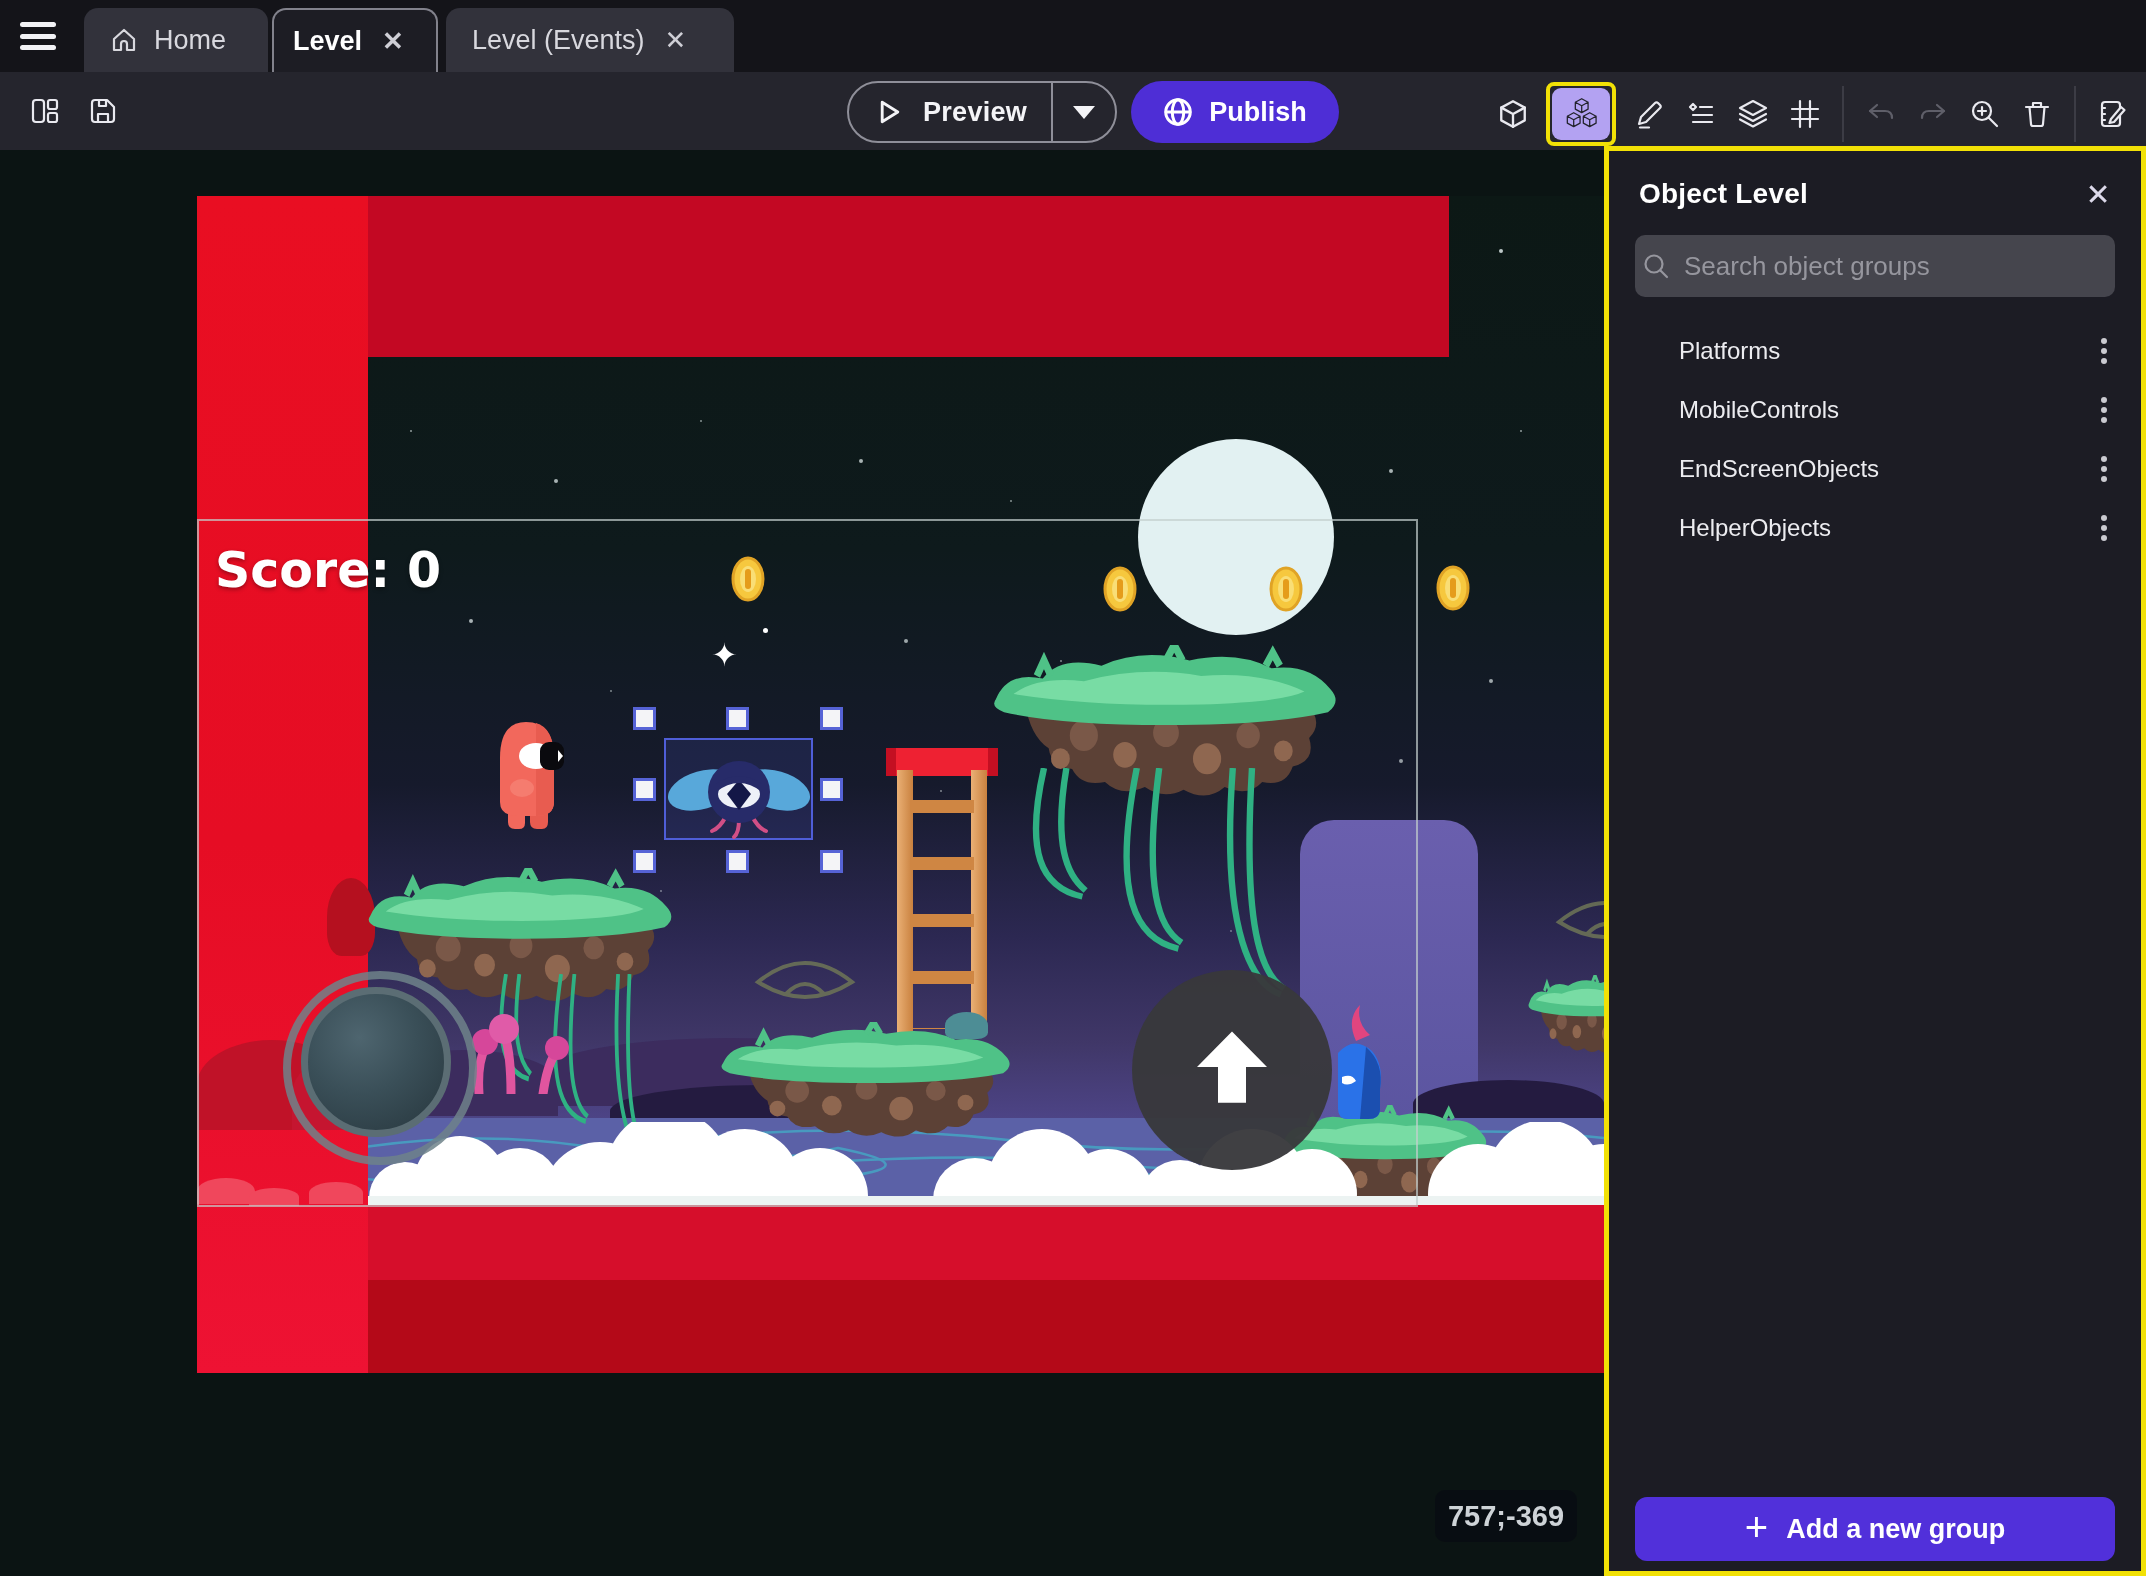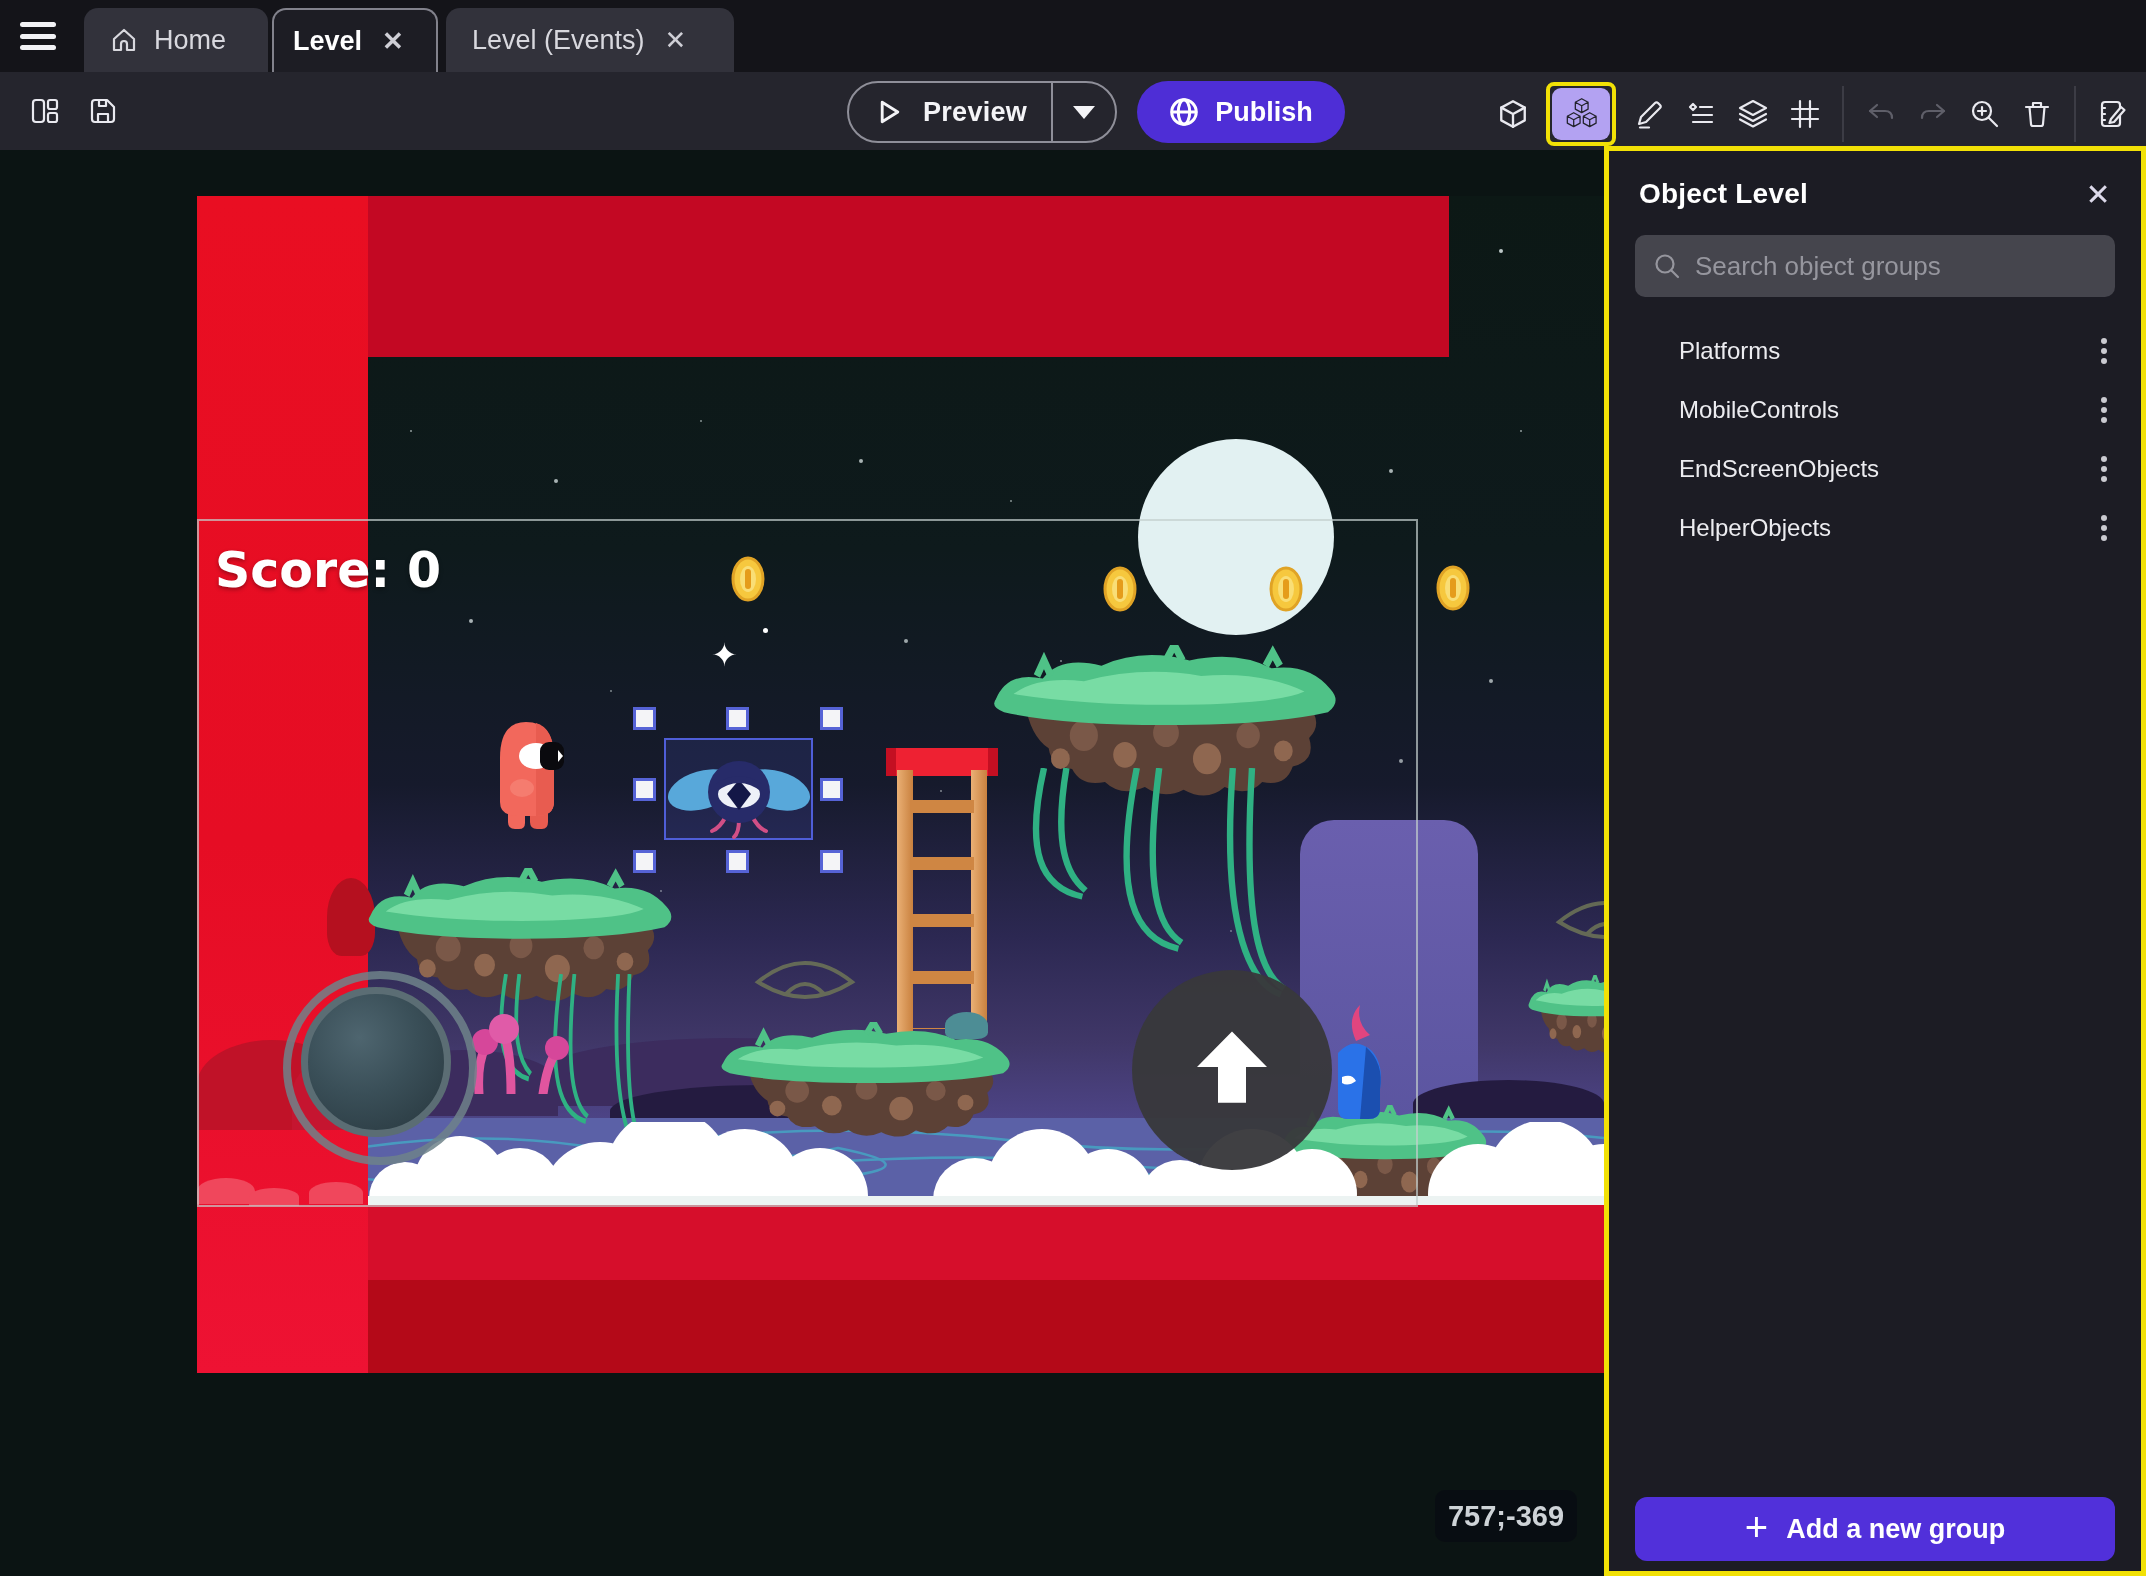--- a/index.html
+++ b/index.html
@@ -19,21 +19,21 @@
   #tab-home { left:84px; width:184px; }
   #tab-level { left:272px; width:166px;padding-left:19px; }
   #tab-level-events { left:446px; width:288px; }
   .home-ic { width:28px; height:28px; }
   
   #toolbar { position:absolute; left:0; top:72px; width:2146px; height:78px; background:#25252d; }
   .ticon { width:46px; height:58px; display:flex; align-items:center; justify-content:center; }
   .ticon svg { stroke:#e9e9ef; }
   .ticon.dim svg { stroke:#5f5f69; }
   #tb-left { position:absolute; left:22px; top:10px; display:flex; gap:12px; }
-  #tb-center { position:absolute; left:847px; top:80px; transform:translateY(-72px); display:flex; gap:20px; top:9px; transform:none; }
+  #tb-center { position:absolute; left:847px; top:80px; transform:translateY(-72px); display:flex; gap:14px; top:9px; transform:none; }
   #preview-btn { display:flex; align-items:center; height:62px; border:2px solid #8f8f99; border-radius:31px; color:#f4f4f7; }
   #preview-main { display:flex; align-items:center; gap:20px; padding:0 24px 0 28px; height:100%; }
   #preview-label { font-size:27px; font-weight:bold; letter-spacing:.3px; }
   #preview-divider { width:2px; height:100%; background:#8f8f99; }
   #preview-caret { width:62px; height:100%; display:flex; align-items:center; justify-content:center; }
   .caret-down { width:0; height:0; border-left:11px solid transparent; border-right:11px solid transparent; border-top:13px solid #f4f4f7; }
   #publish-btn { display:flex; align-items:center; gap:16px; height:62px; padding:0 32px; background:#4e2ed6; border-radius:31px; color:#fff; font-size:27px; font-weight:bold; }
   #tb-right { position:absolute; right:10px; top:10px; display:flex; align-items:center; gap:6px; }
   .tb-sep { width:2px; height:56px; background:#3c3c45; margin:0 8px; }
   #annot-chip { border:4px solid #f2e106; border-radius:8px; padding:2px; margin:0 4px; }
@@ -92,21 +92,21 @@
     background:linear-gradient(90deg,#c40f22 0 9%, #ee2132 9% 91%, #c40f22 91%); }
   #rock { left:748px; top:816px; width:43px; height:27px; background:#4d8d95; border-radius:50% 50% 24% 24%; }
   .eye-decor { opacity:.85; }
   #coord-badge { position:absolute; left:1435px; top:1340px; width:142px; height:52px; background:rgba(9,13,18,.92); border-radius:10px;
     display:flex; align-items:center; justify-content:center; color:#ced3d7; font-size:29px; font-weight:bold; }
   
   #panel { position:absolute; left:1604px; top:146px; width:542px; height:1430px; background:#1c1c24; border:5px solid #f2e106; display:flex; flex-direction:column; }
   #panel-header { display:flex; align-items:center; justify-content:space-between; padding:26px 26px 24px 30px; }
   #panel-title { color:#fff; font-size:28px; font-weight:bold; letter-spacing:.2px; }
   #panel-close { width:34px; height:34px; display:flex; align-items:center; justify-content:center; color:#dcd9ea; font-size:30px; }
-  #search-box { margin:0 26px; height:62px; background:#45454d; border-radius:10px; display:flex; align-items:center; padding:0 18px; gap:14px; }
+  #search-box { margin:0 26px; height:62px; background:#45454d; border-radius:10px; display:flex; align-items:center; padding:0 7px; gap:14px; }
   #search-input { flex:1; background:transparent; border:none; outline:none; color:#e8e8ee; font-size:26px; font-family:"Liberation Sans", sans-serif; }
   #search-input::placeholder { color:#96969e; }
   #group-list { margin-top:24px;padding-left:40px; }
   .group-row { height:59px; display:flex; align-items:center; justify-content:space-between; padding:0 22px 0 30px; }
   .group-name { color:#ececf0; font-size:24px; }
   .kebab { width:30px; height:34px; display:flex; align-items:center; justify-content:center; }
   #panel-spacer { flex:1; }
   #add-group-btn { margin:0 26px 10px 26px; height:64px; background:#5130da; border-radius:12px; display:flex; align-items:center; justify-content:center; gap:18px; color:#fff; font-size:27px; font-weight:bold; }
   #add-group-btn .plus { font-size:40px; font-weight:normal; line-height:0; margin-top:-4px; }
   svg.icon { fill:none; stroke-width:2.2; stroke-linecap:round; stroke-linejoin:round; }

